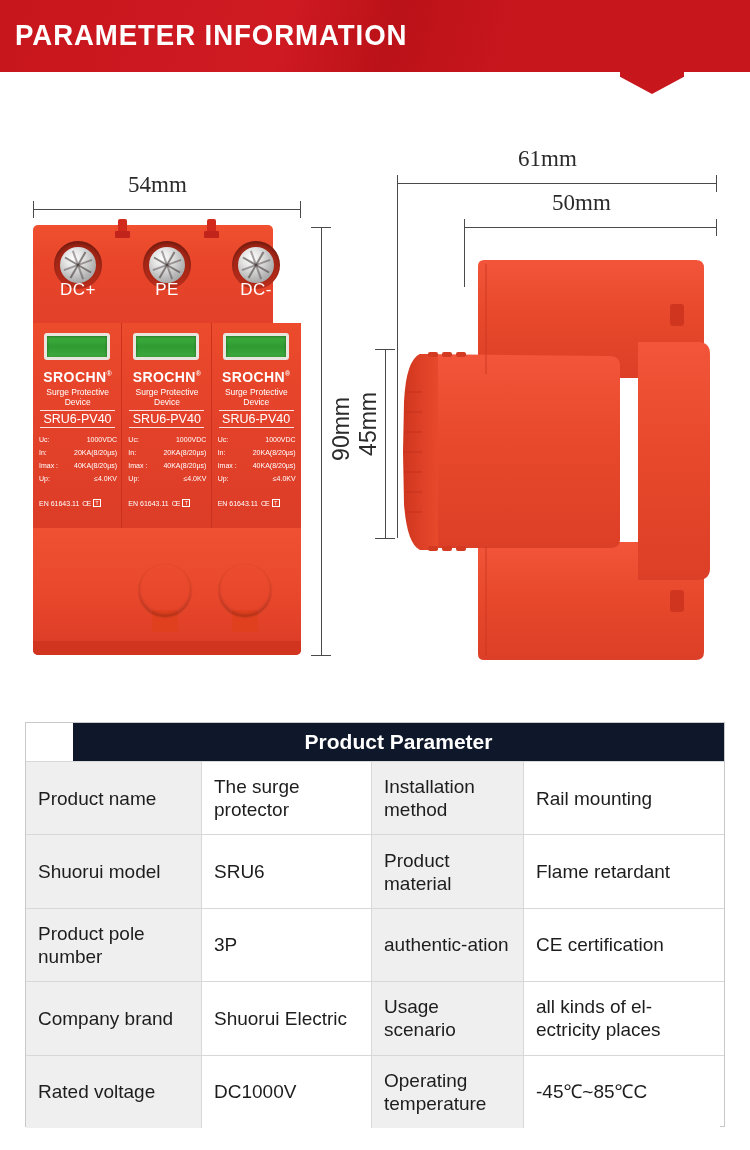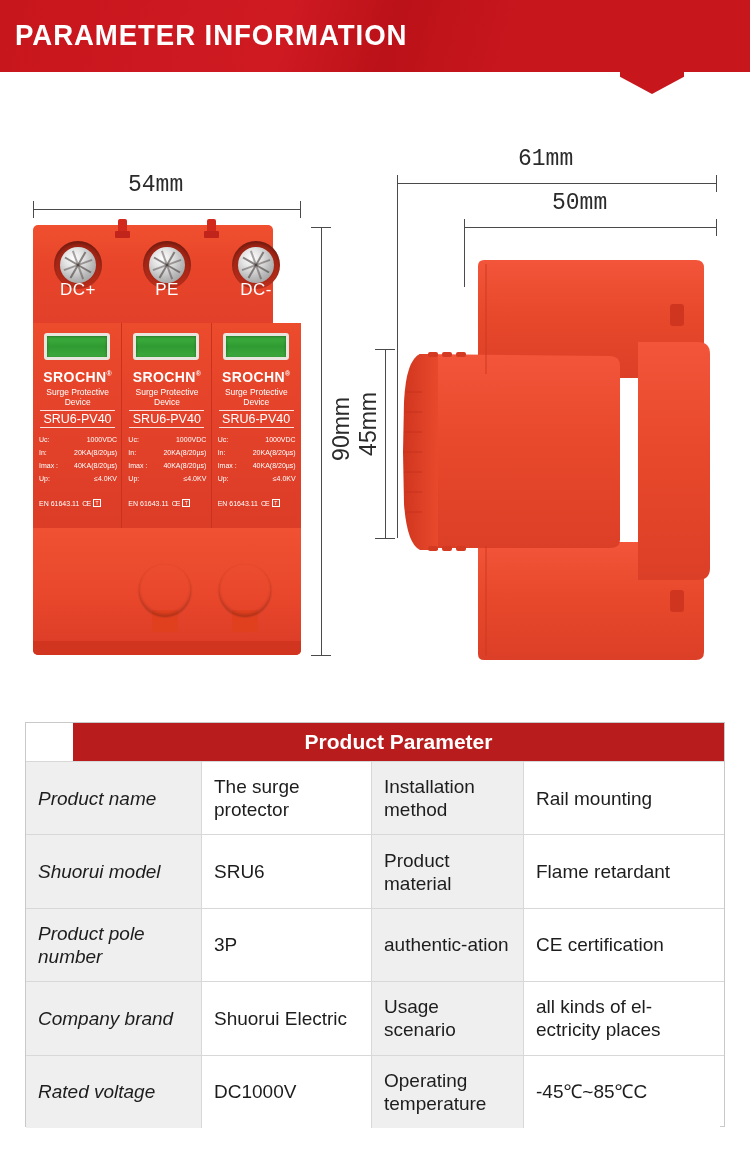--- a/index.html
+++ b/index.html
@@ -35,21 +35,21 @@
   
   .product-area { position: absolute; left: 0; top: 72px; width: 750px; height: 630px; }
 
   
   .dim-line-h { position: absolute; height: 1px; background: #4a4a4a; }
   .dim-line-v { position: absolute; width: 1px; background: #4a4a4a; }
   .dim-tick-v { position: absolute; width: 1px; background: #4a4a4a; }
   .dim-tick-h { position: absolute; height: 1px; background: #4a4a4a; }
   .dim-text {
     position: absolute; font-size: 23px; color: #2b2b2b;
-    font-family: Liberation Mono, monospace; white-space: nowrap;
+    font-family: Liberation Serif, serif; white-space: nowrap;
   }
   .dim-text-v {
     position: absolute; font-size: 23px; color: #2b2b2b;
     font-family: "Liberation Sans", sans-serif; white-space: nowrap;
     writing-mode: vertical-rl; text-orientation: sideways;
     transform: rotate(180deg);
   }
 
   
   .front-view { position: absolute; left: 33px; top: 153px; width: 268px; height: 430px; }
@@ -173,37 +173,37 @@
     position: absolute; left: 0; top: 0; width: 318px; height: 420px;
   }
 
   
   .table-wrap {
     position: absolute; left: 25px; top: 722px;
     width: 700px; height: 405px;
     border: 1px solid #c9c9c9;
   }
   .tbl-header {
-    height: 38px; background: #b91c1c; color: #ffffff;
+    height: 38px; background: #0f172a; color: #ffffff;
     display: flex; align-items: center; justify-content: center;
     font-size: 21px; font-weight: bold;
     font-family: "Liberation Sans", sans-serif;
     margin-left: 47px;
   }
   .tbl-row { display: flex; height: 73.4px; border-top: 1px solid #d8d8d8; }
   .tbl-row:first-of-type { border-top: none; }
   .tbl-cell {
     display: flex; align-items: center; padding: 0 12px;
     font-size: 19px; color: #1d1d1d; line-height: 23px;
     font-family: "Liberation Sans", sans-serif;
     border-right: 1px solid #d8d8d8;
   }
   .tbl-cell.label { background: #efefef; }
   .tbl-cell.value { background: #ffffff; }
-  .c1 { width: 176px; font-style: italic; }
+  .c1 { width: 176px; }
   .c2 { width: 170px; }
   .c3 { width: 152px; }
   .c4 { width: 196px; border-right: none; }
 </style>
 </head>
 <body>
 
 <div class="banner">
   <div class="banner-title">PARAMETER  INFORMATION</div>
 </div>

